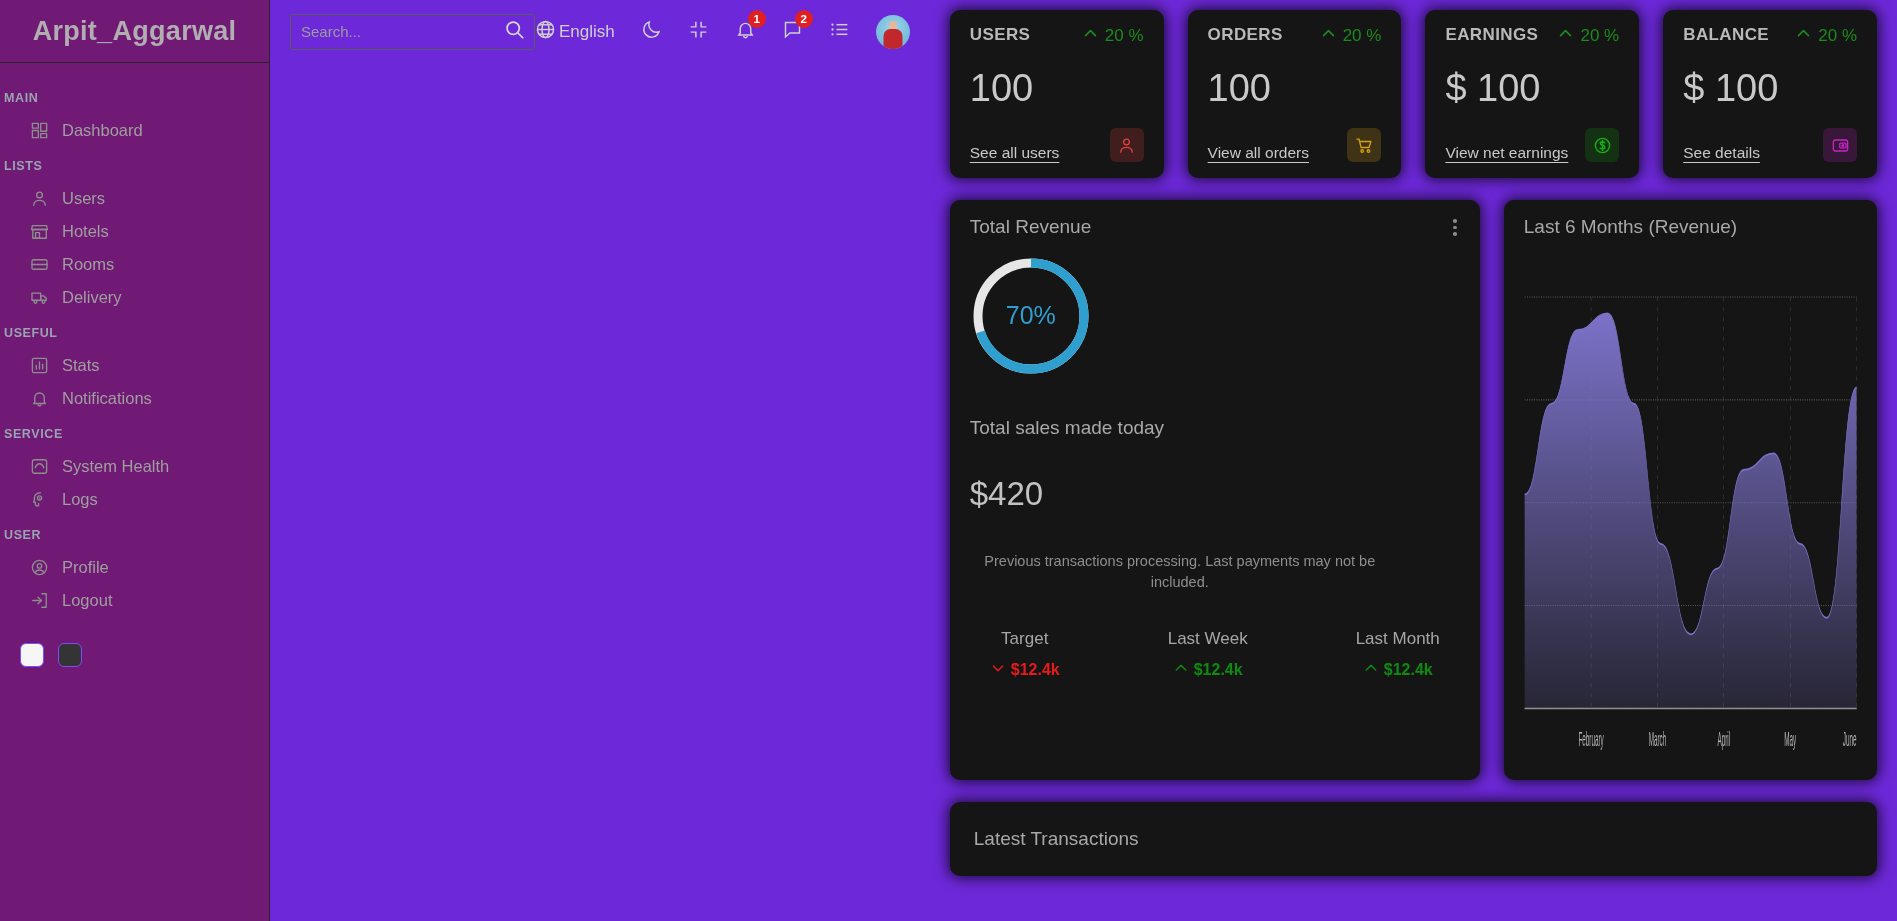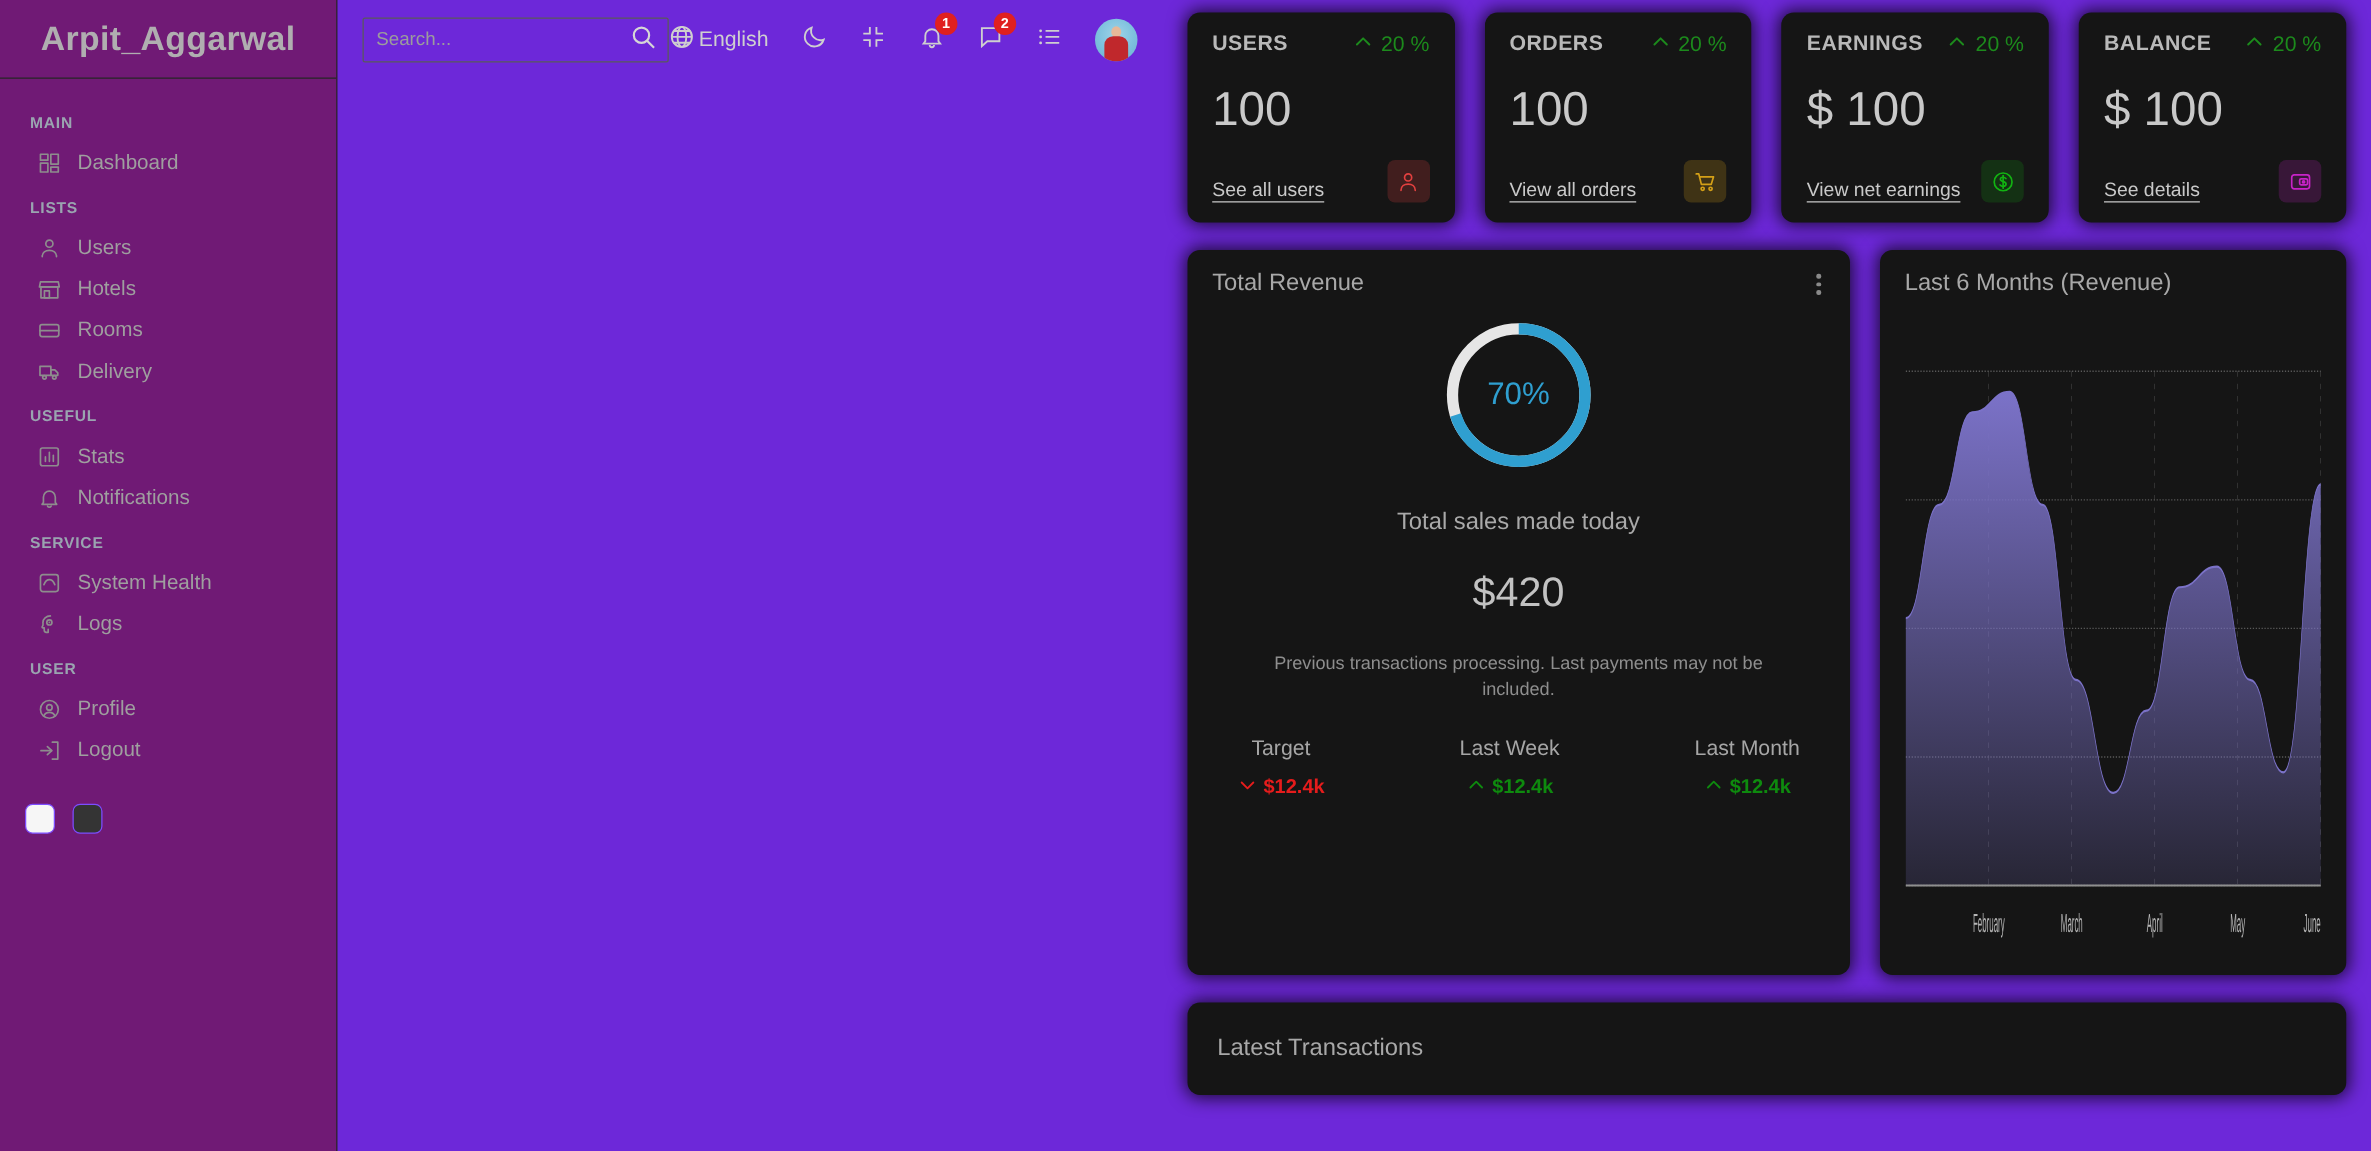--- a/index.html
+++ b/index.html
@@ -23,21 +23,21 @@
     display: flex; align-items: center; justify-content: center;
     border-bottom: 1px solid #262626;
   }
   .brand {
     font-size: 27px; font-weight: 700; letter-spacing: .3px;
     color: #b0aeb0;
   }
   .nav { padding: 16px 0 0 0; }
   .nav-title {
     font-size: 12.5px; font-weight: 700; letter-spacing: .6px;
-    color: #9aa4b0; padding: 12px 0 8px 24px;
+    color: #9aa4b0; padding: 12px 0 8px 4px;
   }
   .nav-item {
     display: flex; align-items: center; gap: 12px;
     padding: 5px 0 5px 20px; margin: 1px 8px;
     border-radius: 5px; cursor: pointer;
   }
   .nav-item .ico { width: 22px; height: 22px; display: flex; align-items: center; justify-content: center; flex: 0 0 22px; }
   .nav-item .ico svg { width: 19px; height: 19px; stroke: #8d8d8d; fill: none; stroke-width: 1.6; }
   .nav-item .lbl { font-size: 16.5px; color: #9f9f9f; }
   .swatches { display: flex; gap: 14px; padding: 26px 0 0 20px; }
@@ -115,21 +115,21 @@
   .charts { display: flex; gap: 24px; padding: 22px 0 0 0; }
   .featured {
     flex: 0 0 530px; background: #151515; border-radius: 10px;
     padding: 16px 20px 20px 20px; height: 580px;
     box-shadow: 0 0 14px 2px rgba(0,0,0,.75);
   }
   .f-top { display: flex; align-items: center; justify-content: space-between; }
   .f-title { font-size: 19px; color: #a8a8a8; }
   .dots { display: flex; flex-direction: column; gap: 3px; cursor: pointer; padding: 3px; }
   .dots i { width: 3.5px; height: 3.5px; border-radius: 50%; background: #8a8a8a; display: block; }
-  .f-bottom { display: flex; flex-direction: column; align-items: center; gap: 0; padding-top: 16px; }
+  .f-bottom { display: flex; flex-direction: column; align-items: flex-start; gap: 10px; padding-top: 16px; }
   .gauge { position: relative; width: 122px; height: 122px; }
   .gauge svg { transform: rotate(-90deg); }
   .gauge .pct {
     position: absolute; inset: 0; display: flex; align-items: center; justify-content: center;
     font-size: 25px; color: #2f9fd0;
   }
   .f-sales { font-size: 19px; color: #a9a9a9; padding-top: 30px; }
   .f-amount { font-size: 33px; font-weight: 300; color: #c2c2c2; padding-top: 26px; }
   .f-desc { font-size: 14.5px; color: #8e8e8e; text-align: center; padding-top: 28px; line-height: 1.45; max-width: 420px; }
   .f-summary { display: flex; justify-content: space-between; width: 100%; padding: 26px 20px 0 20px; }

